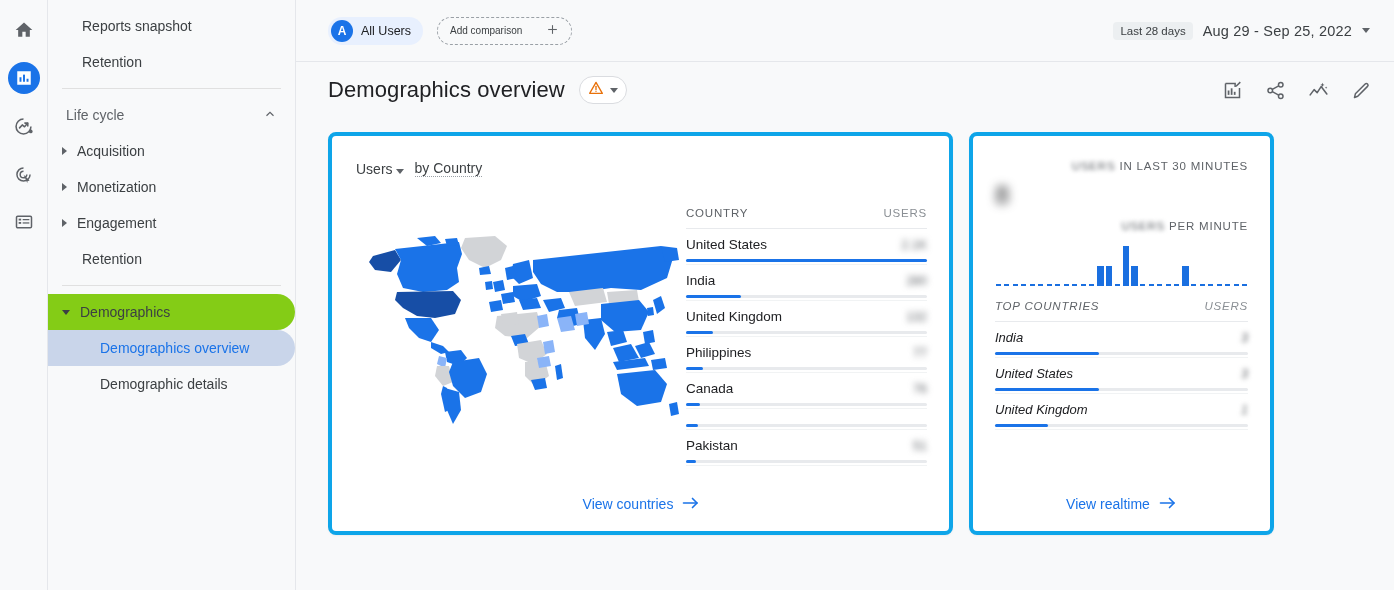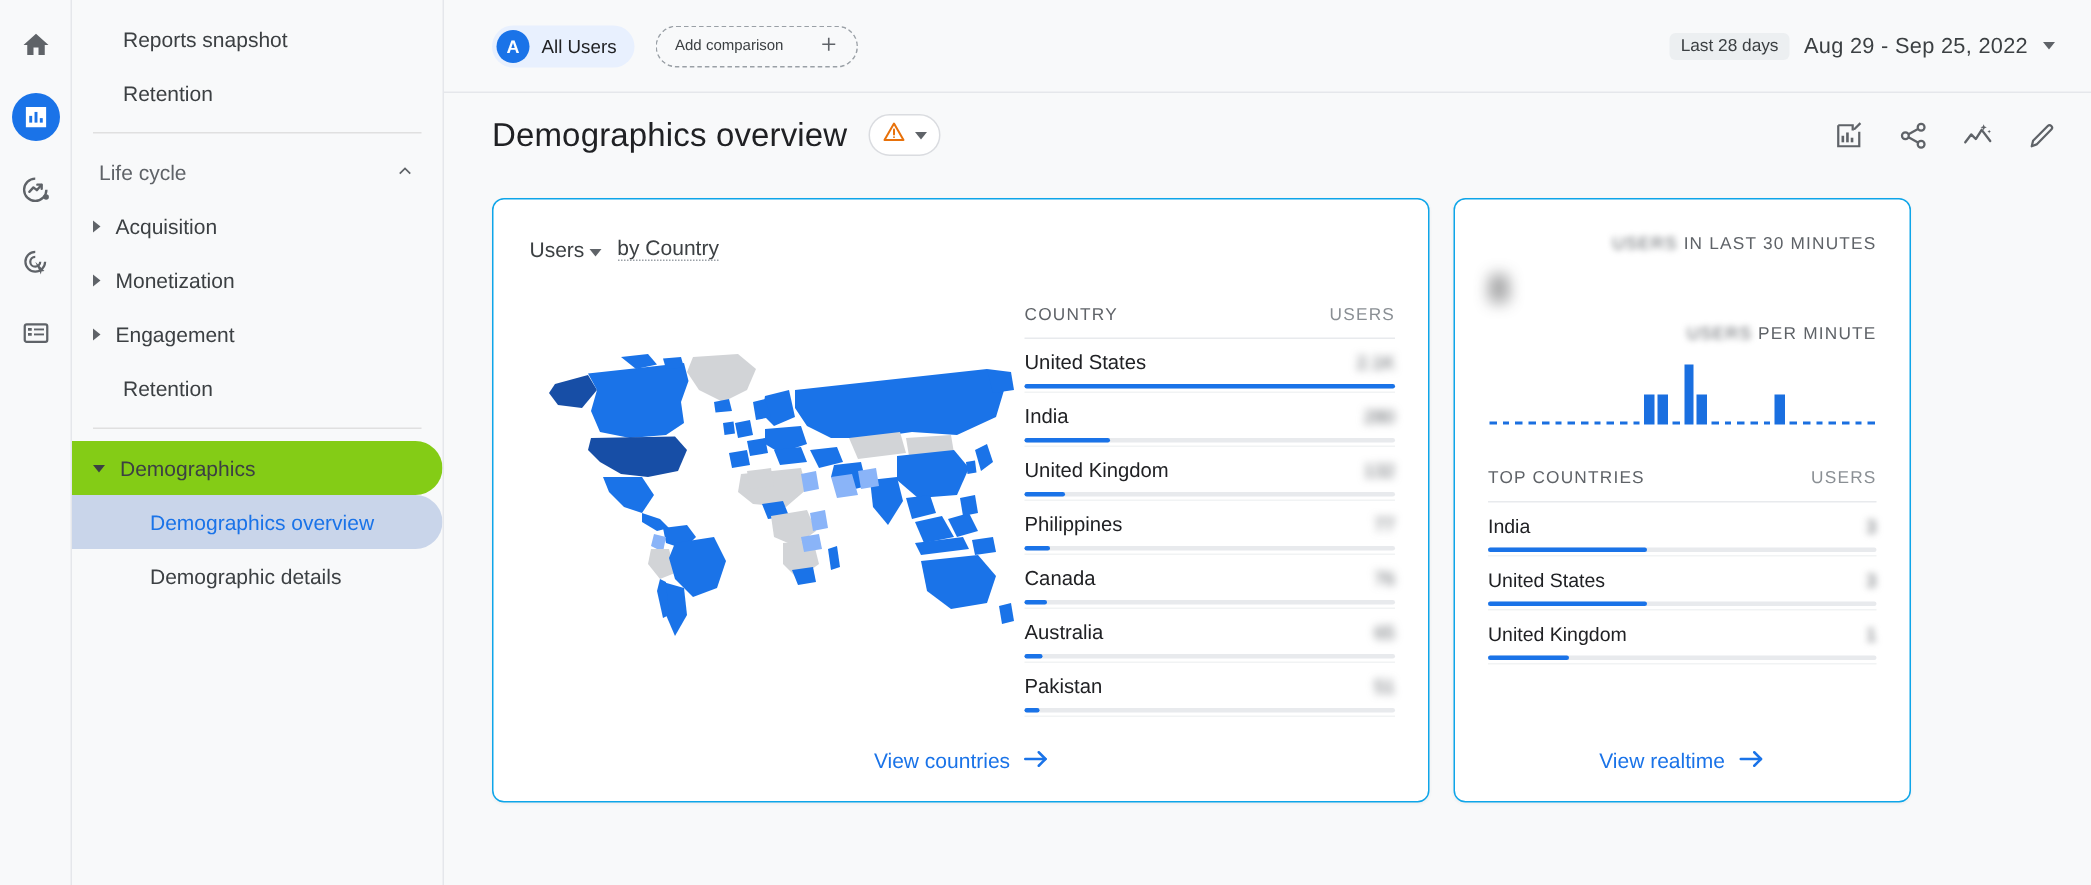--- a/index.html
+++ b/index.html
@@ -128,21 +128,21 @@
     border: 1px solid #dadce0; border-radius: 14px;
     cursor: pointer; background: #fff;
   }
   .title-actions { display: flex; align-items: center; gap: 22px; margin-left: auto; color: #5f6368; }
   .title-actions .ic { cursor: pointer; display: flex; }
 
   
   .content { flex: 1 1 auto; padding: 14px 24px 0 32px; display: flex; gap: 16px; align-items: flex-start; }
   .card {
     background: #ffffff;
-    border: 1px solid #0ea5e9;
+    border: 4px solid #0ea5e9;
     border-radius: 8px;
     box-shadow: 0 1px 2px rgba(60,64,67,.06);
   }
   .card-main { width: 625px; height: 403px; padding: 24px 22px 0 24px; display: flex; flex-direction: column; }
   .card-rt   { width: 305px; height: 403px; padding: 24px 22px 0 22px; display: flex; flex-direction: column; }
 
   .metric-head { font-size: 14px; color: #3c4043; display: flex; align-items: center; gap: 6px; }
   .metric-head .sel { cursor: pointer; }
   .metric-head .dim { border-bottom: 1px dotted #9aa0a6; cursor: pointer; }
   .tri-s {
@@ -183,21 +183,21 @@
   }
   .arrow-r { width: 18px; height: 14px; }
 
   .rt-label { font-size: 11.5px; letter-spacing: .8px; color: #5f6368; text-align: right; }
   .rt-label .blurw { filter: blur(2.2px); }
   .rt-big { font-size: 26px; color: #202124; margin-top: 8px; height: 34px;
             filter: blur(5px); user-select: none; }
   .rt-spark { height: 46px; margin-top: 8px; display: flex; align-items: flex-end; gap: 2px; }
   .spark-col { flex: 1 1 0; display: flex; align-items: flex-end; justify-content: center; }
   .spark-bar { width: 100%; background: #1a6fe0; border-radius: 0; }
-  .rt-table { margin-top: 30px; }
+  .rt-table { margin-top: 14px; font-style: italic; }
   .rt-head { display: flex; justify-content: space-between; font-size: 11.5px;
              letter-spacing: .8px; color: #5f6368; padding-bottom: 9px; border-bottom: 1px solid #e8eaed; }
   .rt-head .u { color: #8a8f94; }
   .rt-row { padding-top: 8px; border-bottom: 1px solid #f1f3f4; }
   .rt-line { display: flex; justify-content: space-between; align-items: baseline; }
   .rt-name { font-size: 13px; color: #202124; }
   .rt-val { font-size: 12.5px; color: #5f6368; filter: blur(2.6px); user-select: none; }
   .rt-bar-bg { height: 3px; background: #e8eaed; margin-top: 7px; margin-bottom: 2px; border-radius: 2px; }
   .rt-bar { height: 3px; background: #1a73e8; border-radius: 2px; }
 </style>
@@ -534,24 +534,20 @@
             <div class="ct-row">
               <div class="ct-line">
                   <span class="ct-name">Canada</span>
                   <span class="ct-val">76</span>
                 </div>
               <div class="ct-bar-bg">
                   <div class="ct-bar" style="width:6%"></div>
                 </div>
             </div>
             <div class="ct-row">
-              <div class="ct-line">
-                  <span class="ct-name">Australia</span>
-                  <span class="ct-val">65</span>
-                </div>
               <div class="ct-bar-bg">
                   <div class="ct-bar" style="width:5%"></div>
                 </div>
             </div>
             <div class="ct-row">
               <div class="ct-line">
                   <span class="ct-name">Pakistan</span>
                   <span class="ct-val">51</span>
                 </div>
               <div class="ct-bar-bg">

